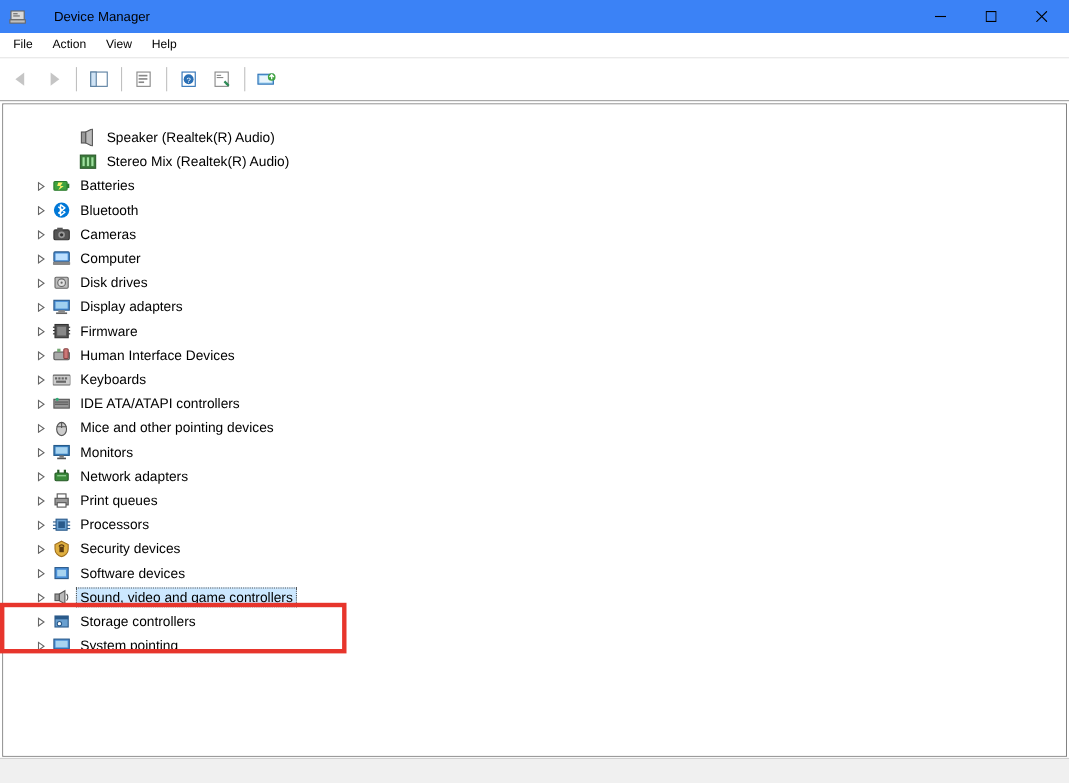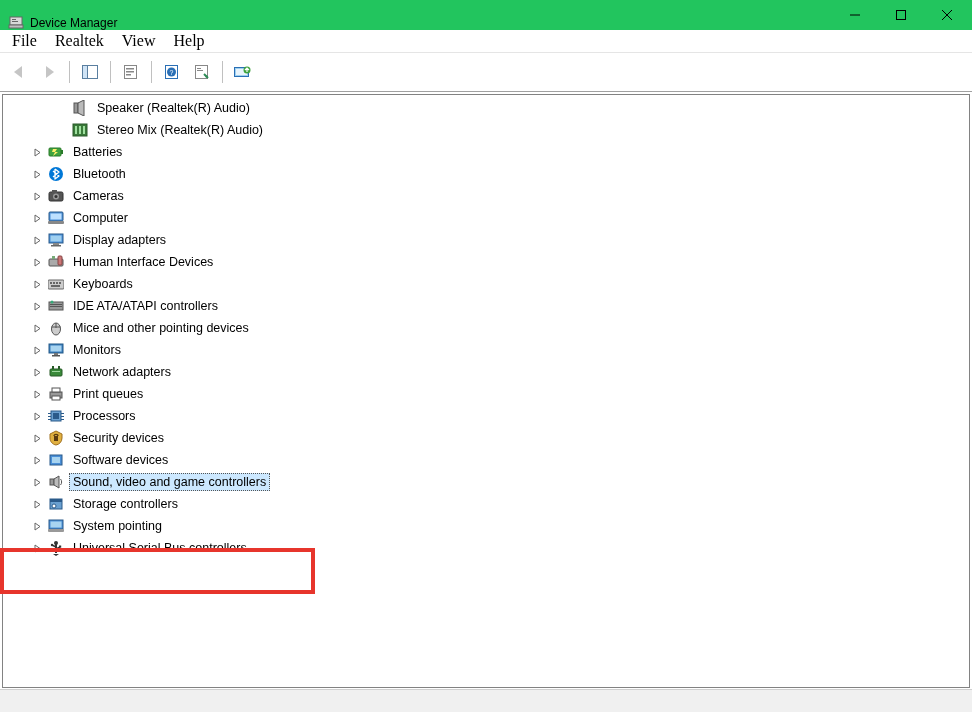--- a/index.html
+++ b/index.html
@@ -17,23 +17,24 @@
     width: 972px;
     height: 712px;
     display: flex;
     flex-direction: column;
     box-sizing: border-box;
   }
   
   .titlebar {
     height: 30px;
     display: flex;
-    align-items: flex-end;
+    align-items: center;
     padding: 0 2px 0 8px;
-    background: #22c55e;
+    background: #3b82f6;
+    gap: 19px;
   }
   .titlebar .app-icon {
     width: 16px; height: 16px;
     margin-right: 6px;
     display:flex; align-items:center; justify-content:center;
   }
   .titlebar .title {
     flex: 0 0 auto;
     font-size: 12px;
   }
@@ -45,24 +46,23 @@
     font-family: "Segoe UI Symbol", sans-serif;
     font-size: 10px;
     color:#000;
   }
   
   .menubar {
     display:flex;
     align-items:center;
     height: 22px;
     padding: 0 4px;
-    font-size: 16px;
+    font-size: 11px;
     gap: 2px;
     border-bottom: 1px solid #e5e5e5;
-    font-family: Liberation Serif, serif;
   }
   .menu-item {
     padding: 2px 8px;
   }
   
   .toolbar {
     display:flex;
     align-items:center;
     height: 34px;
     padding: 2px 6px;
@@ -92,20 +92,21 @@
     min-height: 0;
   }
   .tree-scroll {
     flex: 1 1 auto;
     overflow-y: scroll;
     overflow-x: hidden;
     background: #fff;
   }
   .tree {
     padding: 2px 0 4px 0;
+    margin-top: 17px;
   }
   .row {
     display:flex;
     align-items:center;
     height: 22px;
     padding-left: 8px;
     white-space: nowrap;
     position: relative;
   }
   .row .expander {
@@ -183,21 +184,21 @@
       <div class="win-btn">
         <svg width="10" height="10" viewBox="0 0 10 10">
             <path d="M0 0 L10 10 M10 0 L0 10" stroke="#000" stroke-width="1"></path>
           </svg>
       </div>
     </div>
   </div>
 
   <div class="menubar">
     <span class="menu-item">File</span>
-    <span class="menu-item">Realtek</span>
+    <span class="menu-item">Action</span>
     <span class="menu-item">View</span>
     <span class="menu-item">Help</span>
   </div>
 
   <div class="toolbar">
     <div class="tool-btn disabled">
       <svg width="18" height="16" viewBox="0 0 18 16">
           <path d="M12 2 L4 8 L12 14 Z" fill="#808080"></path>
         </svg>
     </div>
@@ -331,34 +332,62 @@
           </div>
           <div class="row">
             <span class="indent0"></span>
             <span class="expander">
               <svg width="9" height="9" viewBox="0 0 9 9">
                 <path d="M2 1 L7 4.5 L2 8 Z" fill="none" stroke="#666" stroke-width="1"></path>
               </svg>
             </span>
             <span class="node-icon">
               <svg width="16" height="16" viewBox="0 0 16 16">
+                <use href="#ic-disk"></use>
+              </svg>
+            </span>
+            <span class="label">Disk drives</span>
+          </div>
+          <div class="row">
+            <span class="indent0"></span>
+            <span class="expander">
+              <svg width="9" height="9" viewBox="0 0 9 9">
+                <path d="M2 1 L7 4.5 L2 8 Z" fill="none" stroke="#666" stroke-width="1"></path>
+              </svg>
+            </span>
+            <span class="node-icon">
+              <svg width="16" height="16" viewBox="0 0 16 16">
                 <use href="#ic-display"></use>
               </svg>
             </span>
             <span class="label">Display adapters</span>
           </div>
           <div class="row">
             <span class="indent0"></span>
             <span class="expander">
               <svg width="9" height="9" viewBox="0 0 9 9">
                 <path d="M2 1 L7 4.5 L2 8 Z" fill="none" stroke="#666" stroke-width="1"></path>
               </svg>
             </span>
             <span class="node-icon">
               <svg width="16" height="16" viewBox="0 0 16 16">
+                <use href="#ic-firmware"></use>
+              </svg>
+            </span>
+            <span class="label">Firmware</span>
+          </div>
+          <div class="row">
+            <span class="indent0"></span>
+            <span class="expander">
+              <svg width="9" height="9" viewBox="0 0 9 9">
+                <path d="M2 1 L7 4.5 L2 8 Z" fill="none" stroke="#666" stroke-width="1"></path>
+              </svg>
+            </span>
+            <span class="node-icon">
+              <svg width="16" height="16" viewBox="0 0 16 16">
                 <use href="#ic-hid"></use>
               </svg>
             </span>
             <span class="label">Human Interface Devices</span>
           </div>
           <div class="row">
             <span class="indent0"></span>
             <span class="expander">
               <svg width="9" height="9" viewBox="0 0 9 9">
                 <path d="M2 1 L7 4.5 L2 8 Z" fill="none" stroke="#666" stroke-width="1"></path>
@@ -517,34 +546,20 @@
               <svg width="9" height="9" viewBox="0 0 9 9">
                 <path d="M2 1 L7 4.5 L2 8 Z" fill="none" stroke="#666" stroke-width="1"></path>
               </svg>
             </span>
             <span class="node-icon">
               <svg width="16" height="16" viewBox="0 0 16 16">
                 <use href="#ic-system"></use>
               </svg>
             </span>
             <span class="label">System pointing</span>
-          </div>
-          <div class="row">
-            <span class="indent0"></span>
-            <span class="expander">
-              <svg width="9" height="9" viewBox="0 0 9 9">
-                <path d="M2 1 L7 4.5 L2 8 Z" fill="none" stroke="#666" stroke-width="1"></path>
-              </svg>
-            </span>
-            <span class="node-icon">
-              <svg width="16" height="16" viewBox="0 0 16 16">
-                <use href="#ic-usb"></use>
-              </svg>
-            </span>
-            <span class="label">Universal Serial Bus controllers</span>
           </div>
         </div>
     </div>
   <div class="highlight-box" style="left: -3px; top: 453px; width: 315px; height: 46px;"></div>
     </div>
 
   <div class="statusbar"></div>
 </div>
 
 <svg width="0" height="0" style="position:absolute">

